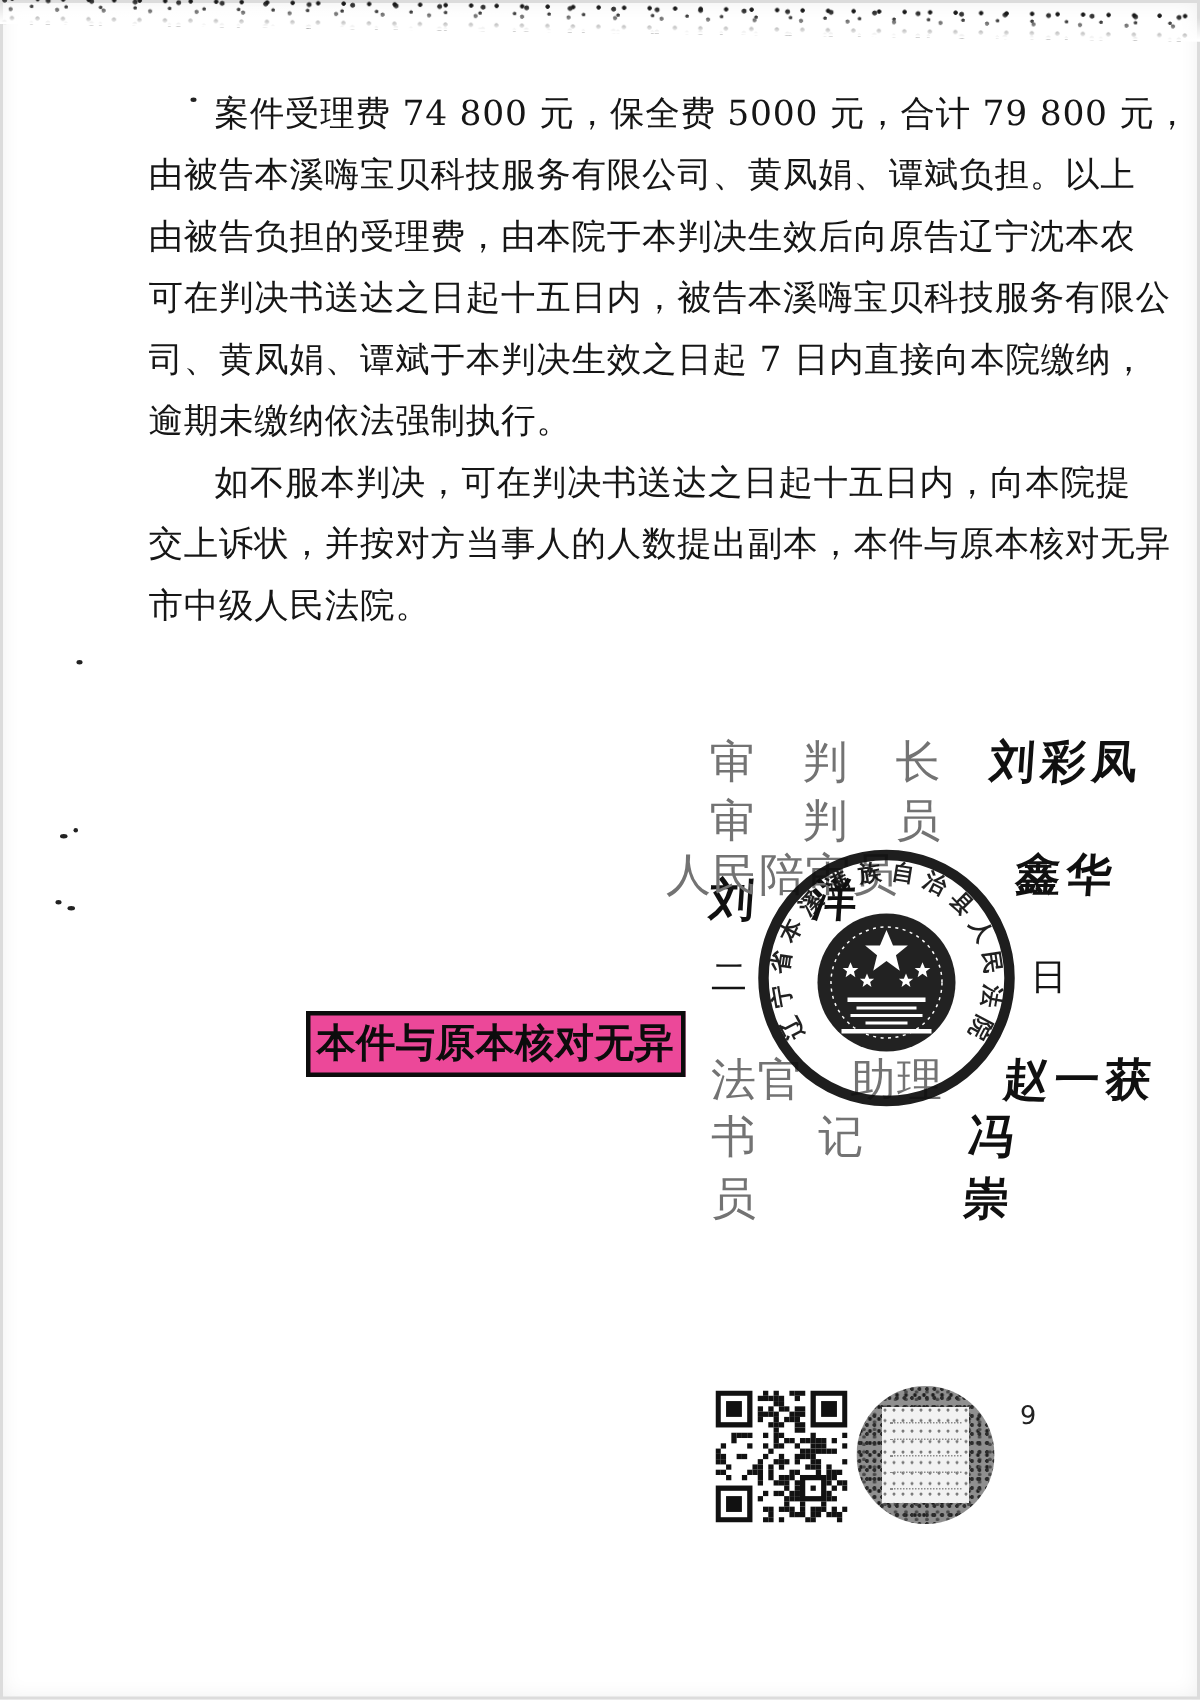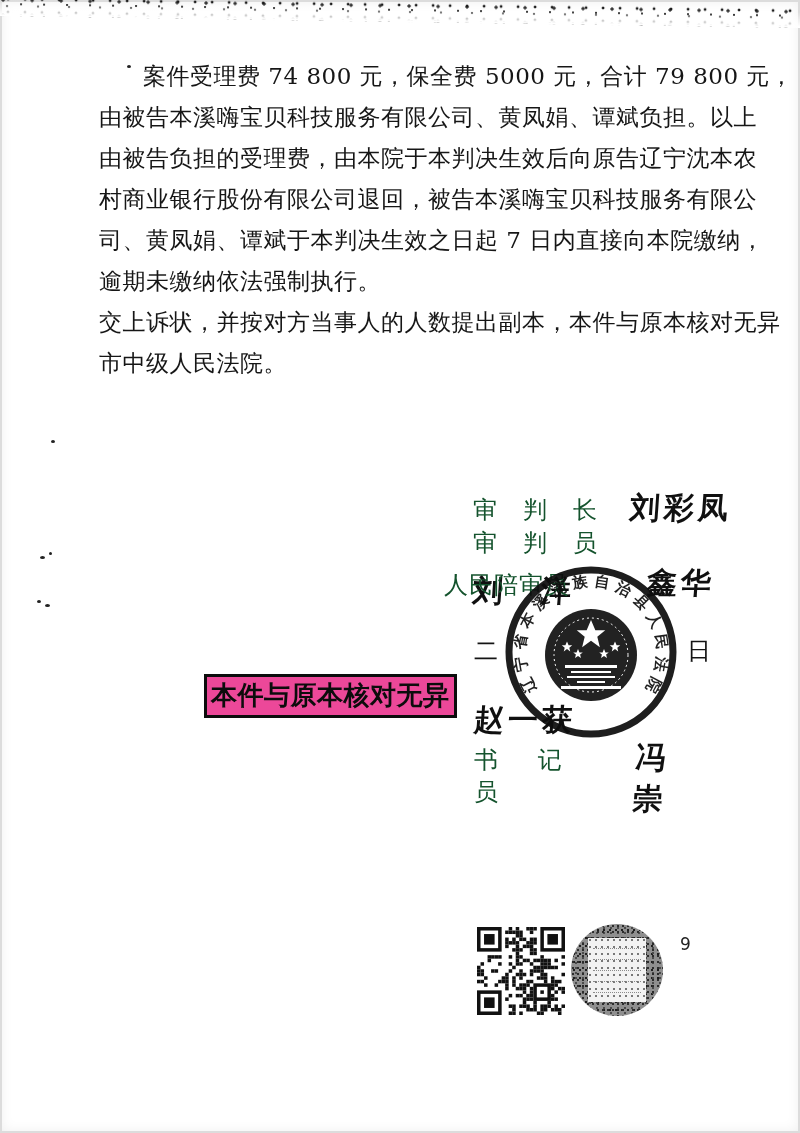--- a/index.html
+++ b/index.html
@@ -21,21 +21,21 @@
   
   .doc-body{position:absolute;left:99px;top:56px;width:603px;}
   .line{height:41px;line-height:41px;font-size:23px;letter-spacing:.5px;white-space:nowrap;
         text-align:justify;color:#161616;font-weight:500;}
   .line.fill{text-align-last:justify;}
   .line.end{text-align-last:left;}
   .line.indent{padding-left:44px;}
 
   
   .sig-row{position:absolute;display:flex;align-items:baseline;}
-  .sig-role{font-size:24px;letter-spacing:1px;color:#14532d;}
+  .sig-role{font-size:30px;letter-spacing:1px;color:#737373;}
   .sig-name{font-size:30px;font-weight:700;letter-spacing:4px;color:#101010;transform:skewX(-4deg);}
   
   .date-frag{position:absolute;font-size:24px;color:#141414;}
 
   
   .copy-stamp{position:absolute;left:204px;top:674px;border:3px solid #0c0c0c;padding:1px 4px 2px 4px;
     font-size:26px;font-weight:700;letter-spacing:.5px;color:#0c0c0c;background:#ec4899;}
 
   
   .court-seal{position:absolute;left:502px;top:563px;opacity:.93;}
@@ -66,23 +66,24 @@
   <div class="speck" style="left:51px;top:440px;width:4px;height:3px;"></div>
   <div class="speck" style="left:40px;top:556px;width:5px;height:3px;"></div>
   <div class="speck" style="left:49px;top:552px;width:3px;height:3px;"></div>
   <div class="speck" style="left:37px;top:600px;width:4px;height:3px;"></div>
   <div class="speck" style="left:45px;top:604px;width:5px;height:3px;"></div>
 
   <div class="doc-body">
     <div class="line fill indent">案件受理费 74 800 元，保全费 5000 元，合计 79 800 元，</div>
     <div class="line fill">由被告本溪嗨宝贝科技服务有限公司、黄凤娟、谭斌负担。以上</div>
     <div class="line fill">由被告负担的受理费，由本院于本判决生效后向原告辽宁沈本农</div>
-    <div class="line fill">村商业银行股份有限公司退回，被告本溪嗨宝贝科技服务有限公</div>
+    <div class="line fill">可在判决书送达之日起十五日内，被告本溪嗨宝贝科技服务有限公</div>
     <div class="line fill">司、黄凤娟、谭斌于本判决生效之日起 7 日内直接向本院缴纳，</div>
     <div class="line end">逾期未缴纳依法强制执行。</div>
+    <div class="line fill indent">如不服本判决，可在判决书送达之日起十五日内，向本院提</div>
     <div class="line fill">交上诉状，并按对方当事人的人数提出副本，本件与原本核对无异</div>
     <div class="line end">市中级人民法院。</div>
   </div>
 
   <div class="sig-row" style="left:473px;top:488px;gap:32px;">
     <span class="sig-role">审　判　长</span>
     <span class="sig-name">刘彩凤</span>
   </div>
   <div class="sig-row" style="left:473px;top:527px;gap:12px;flex-direction:column;">
     <span class="sig-role">审　判　员</span>
@@ -90,20 +91,21 @@
   </div>
   <div class="sig-row" style="left:444px;top:563px;gap:78px;">
     <span class="sig-role">人民陪审员</span>
     <span class="sig-name">鑫华</span>
   </div>
 
   <span class="date-frag" style="left:474px;top:635px;">二</span>
   <span class="date-frag" style="left:687px;top:635px;">日</span>
 
   <div class="sig-row" style="left:474px;top:700px;gap:40px;">
+    <span class="sig-role">法官　助理</span>
     <span class="sig-name">赵一获</span>
   </div>
   <div class="sig-row" style="left:474px;top:738px;">
     <span class="sig-role" style="letter-spacing:16px;">书 记 员</span>
     <span class="sig-name" style="letter-spacing:28px;">冯　崇</span>
   </div>
 
   <div class="copy-stamp">本件与原本核对无异</div>
 
   <svg class="court-seal" width="178" height="178" viewBox="0 0 178 178">

